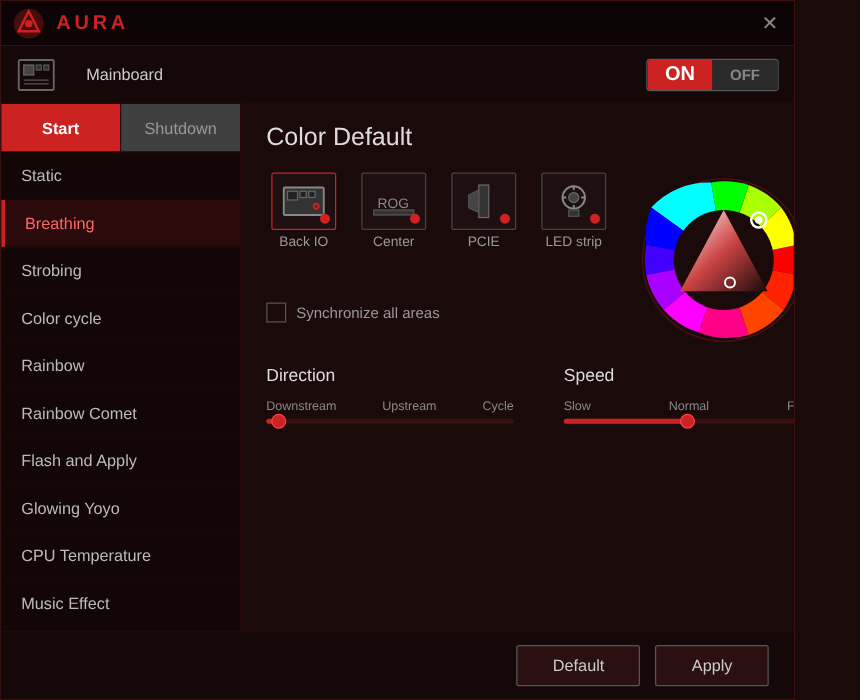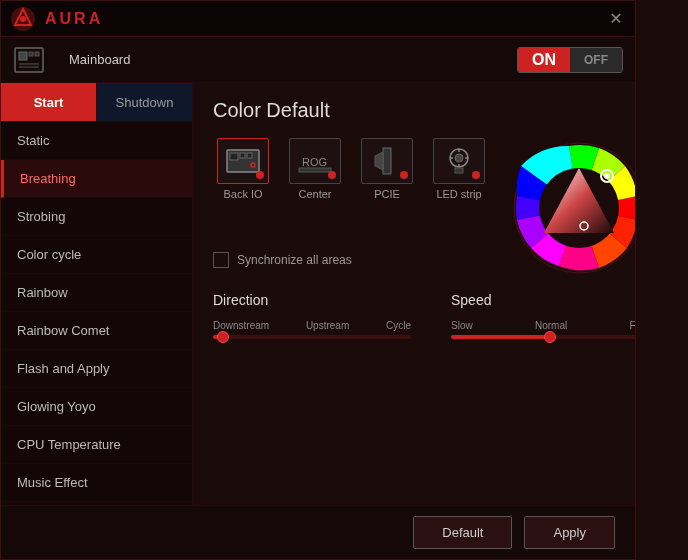--- a/index.html
+++ b/index.html
@@ -131,21 +131,21 @@
       font-size: 13px;
       cursor: pointer;
       color: #aaa;
     }
     .sidebar-tab.active {
       background: #cc2222;
       color: white;
       font-weight: bold;
     }
     .sidebar-tab.inactive {
-      background: #0f172a;
+      background: #404040;
       color: #999;
       border-left: 1px solid #2a0808;
     }
     .sidebar-items {
       display: flex;
       flex-direction: column;
     }
     .sidebar-item {
       height: 38px;
       display: flex;
@@ -215,21 +215,21 @@
     }
     .device-label {
       font-size: 11px;
       color: #999;
       text-align: center;
     }
     .sync-row {
       display: flex;
       align-items: center;
       gap: 8px;
-      margin-top: 24px;
+      margin-top: 14px;
     }
     .sync-checkbox {
       width: 16px;
       height: 16px;
       border: 1px solid #555;
       background: #1a0a0a;
       cursor: pointer;
     }
     .sync-label {
       font-size: 12px;

